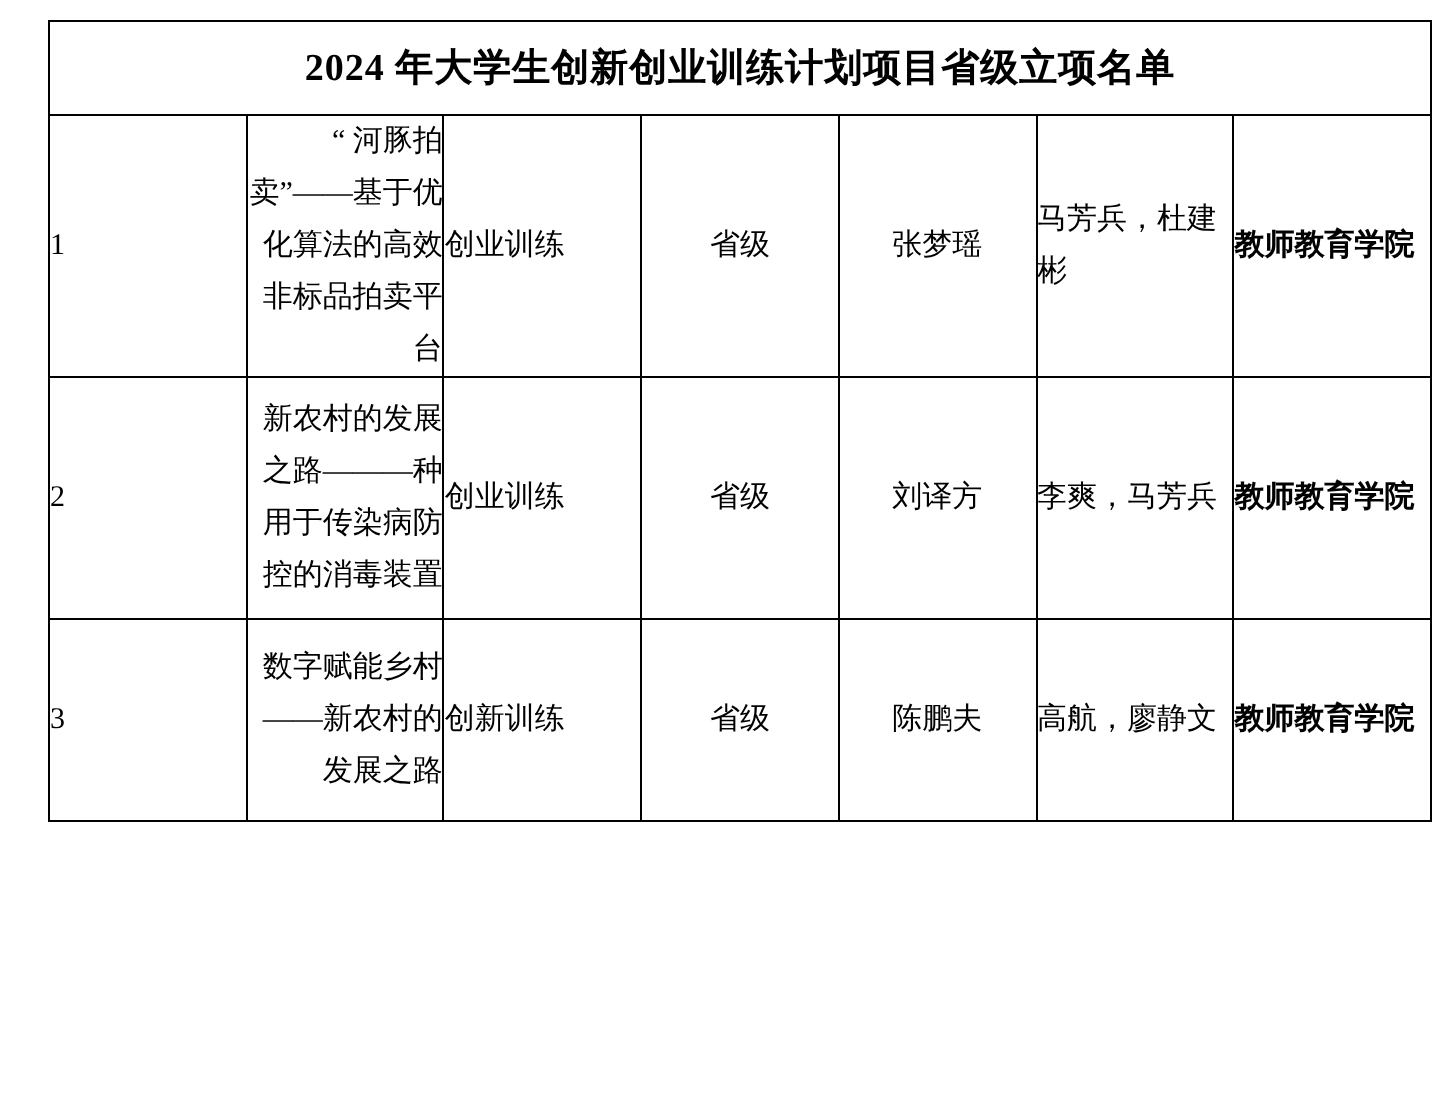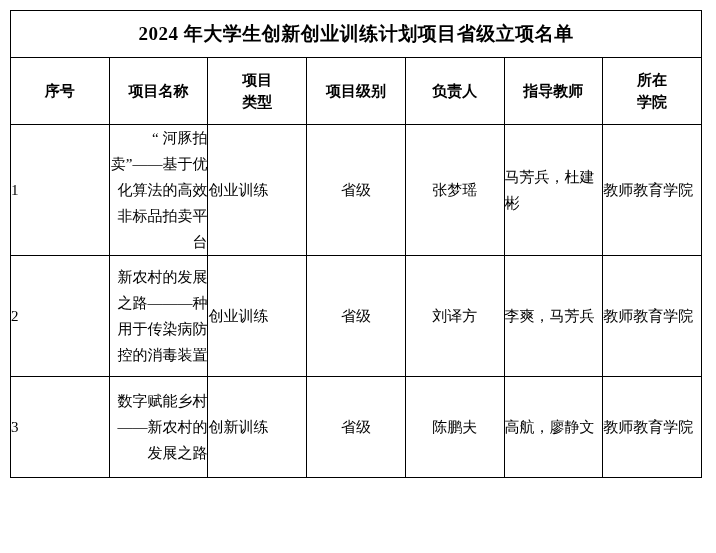--- a/index.html
+++ b/index.html
@@ -12,21 +12,21 @@
     height: 553px;
     font-family: "Liberation Serif", "DejaVu Serif", serif;
     color: #000000;
     overflow: hidden;
   }
   .page {
     position: relative;
     width: 716px;
     height: 553px;
     box-sizing: border-box;
-    padding: 10px 12px 0 10px;
+    padding: 10px 12px 0 24px;
   }
   table.listing {
     width: 692px;
     border-collapse: collapse;
     table-layout: fixed;
   }
   table.listing td, table.listing th {
     border: 1px solid #000000;
     padding: 0;
     vertical-align: middle;
@@ -51,49 +51,34 @@
     font-size: 15px;
     line-height: 26px;
     padding: 6px 8px;
   }
   .c-num      { text-align: left;   padding-left: 10px; }
   .c-name     { text-align: right;   padding-left: 14px; }
   .c-type     { text-align: left;   padding-left: 10px; }
   .c-level    { text-align: center; margin-top: 16px; }
   .c-leader   { text-align: center; }
   .c-teacher  { text-align: left;   padding-left: 10px; margin-top: 40px; }
-  .c-college  { text-align: left;   padding-left: 12px; }
+  .c-college  { text-align: left;   padding-left: 12px; font-weight: bold; }
 
   .row-1 td { height: 120px; }
   .row-2 td { height: 120px; }
   .row-3 td { height: 100px; }
 </style>
 </head>
 <body>
 
 <div class="page">
   <table class="listing">
     <tbody>
       <tr>
         <td class="title-cell" colspan="7">2024 年大学生创新创业训练计划项目省级立项名单</td>
-      </tr>
-      <tr>
-        <td class="hdr-cell" style="width:66px">序号</td>
-        <td class="hdr-cell" style="width:120px">项目名称</td>
-        <td class="hdr-cell" style="width:70px">
-          <div>项目</div>
-          <div>类型</div>
-        </td>
-        <td class="hdr-cell" style="width:115px">项目级别</td>
-        <td class="hdr-cell" style="width:100px">负责人</td>
-        <td class="hdr-cell" style="width:123px">指导教师</td>
-        <td class="hdr-cell" style="width:98px">
-          <div>所在</div>
-          <div>学院</div>
-        </td>
       </tr>
 
       <tr class="row-1">
         <td class="body-cell c-num">1</td>
         <td class="body-cell c-name">“ 河豚拍卖”——基于优化算法的高效非标品拍卖平台</td>
         <td class="body-cell c-type">创业训练</td>
         <td class="body-cell c-level">省级</td>
         <td class="body-cell c-leader">张梦瑶</td>
         <td class="body-cell c-teacher">马芳兵，杜建彬</td>
         <td class="body-cell c-college">教师教育学院</td>

